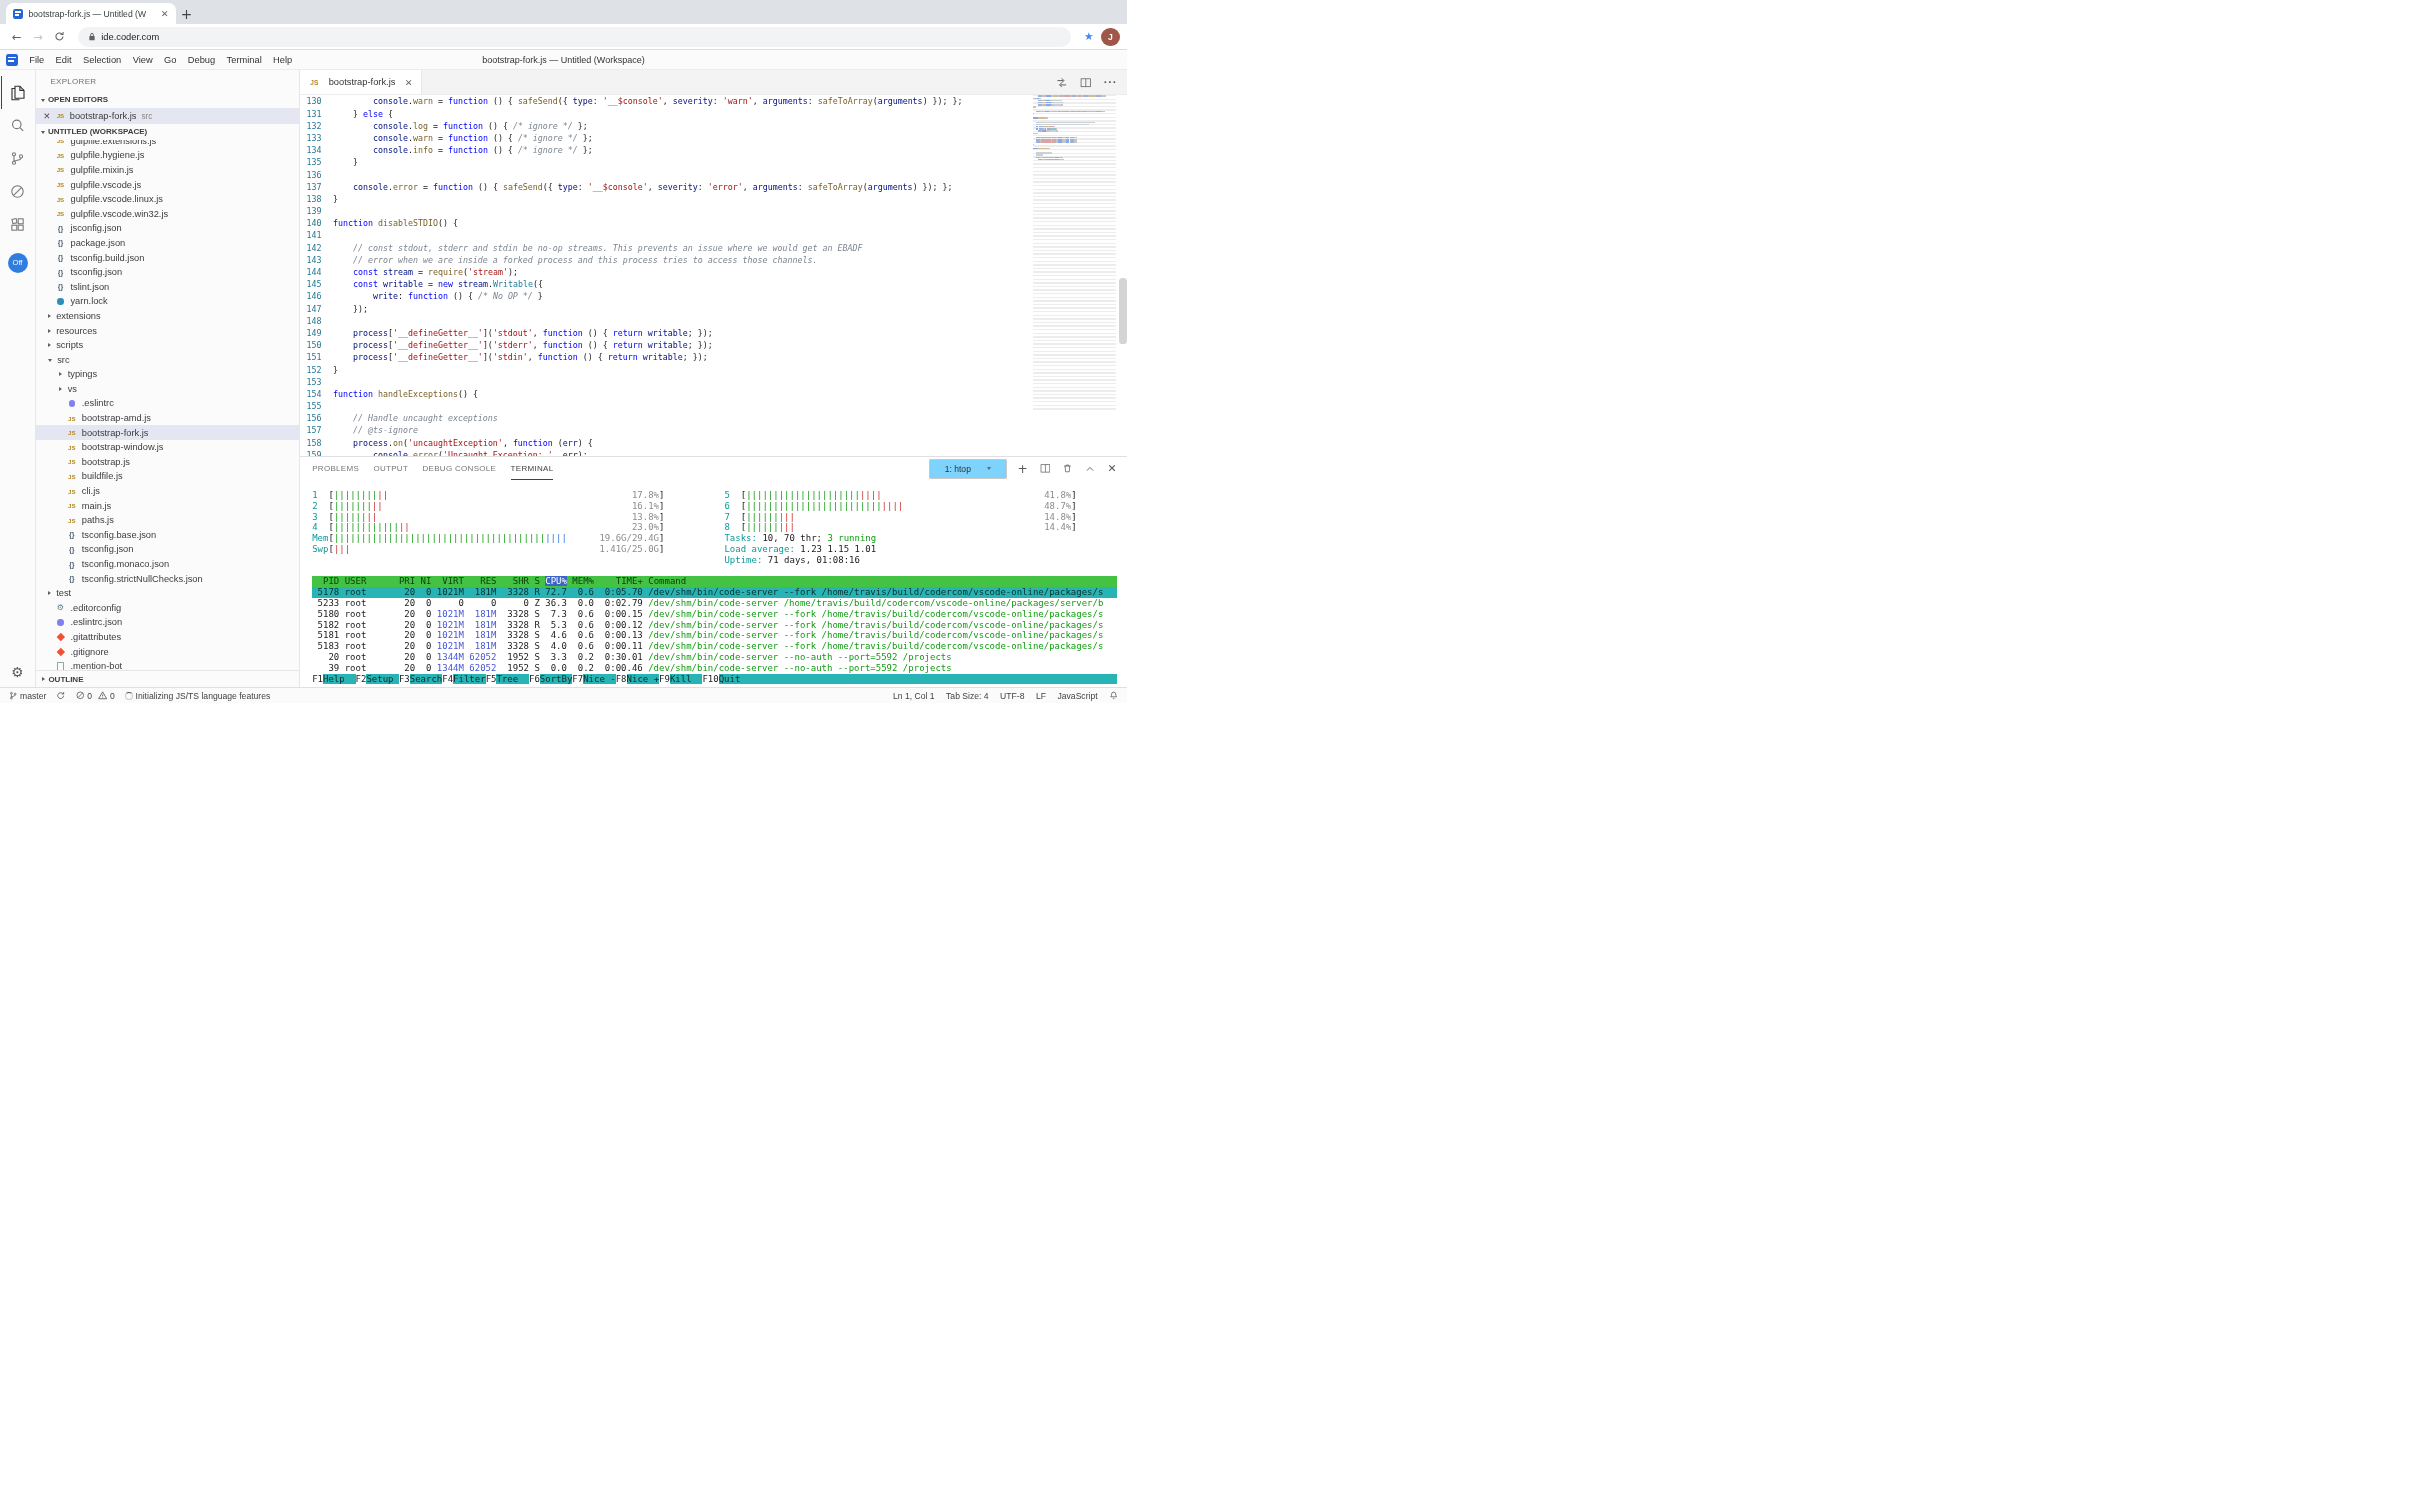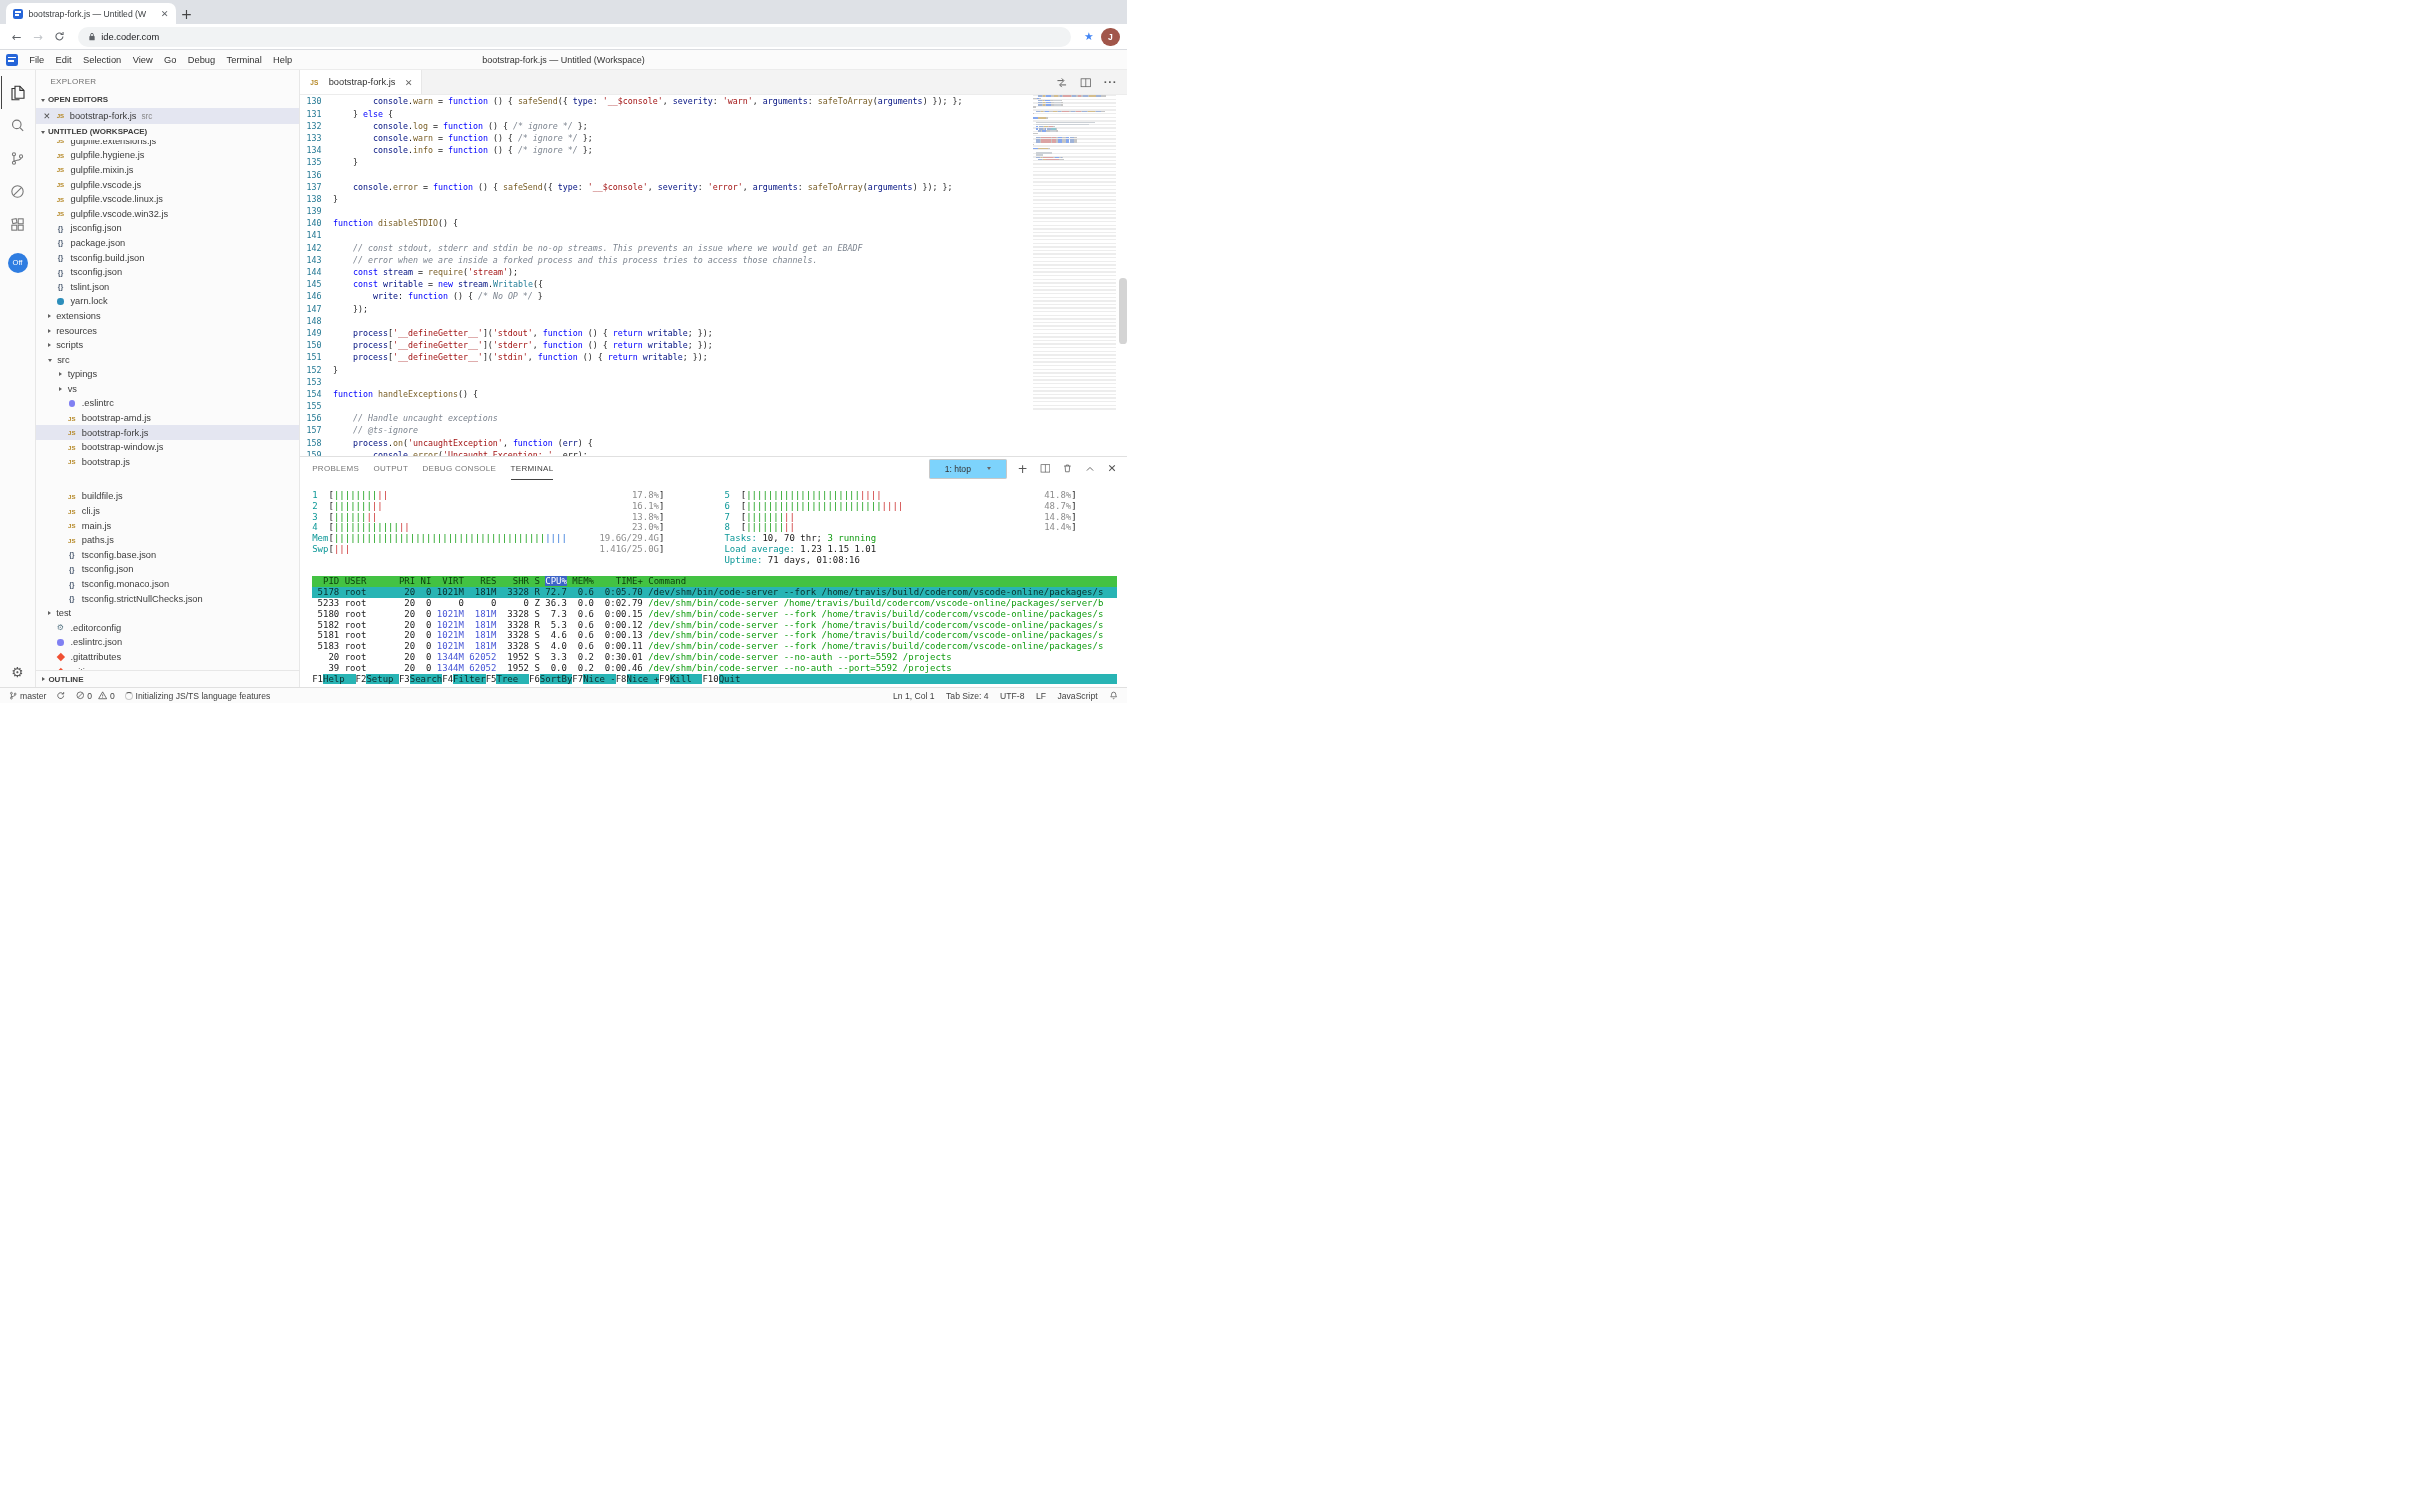--- a/index.html
+++ b/index.html
@@ -324,21 +324,21 @@
             <span class="tname">bootstrap-fork.js</span>
           </div>
           <div class="trowi" style="padding-left: 30px;">
             <span class="ficon ic-js">JS</span>
             <span class="tname">bootstrap-window.js</span>
           </div>
           <div class="trowi" style="padding-left: 30px;">
             <span class="ficon ic-js">JS</span>
             <span class="tname">bootstrap.js</span>
           </div>
-          <div class="trowi" style="padding-left: 30px; margin-top: 20px;">
+          <div class="trowi" style="padding-left: 30px;">
             <span class="ficon ic-js">JS</span>
             <span class="tname">buildfile.js</span>
           </div>
           <div class="trowi" style="padding-left: 30px;">
             <span class="ficon ic-js">JS</span>
             <span class="tname">cli.js</span>
           </div>
           <div class="trowi" style="padding-left: 30px;">
             <span class="ficon ic-js">JS</span>
             <span class="tname">main.js</span>

